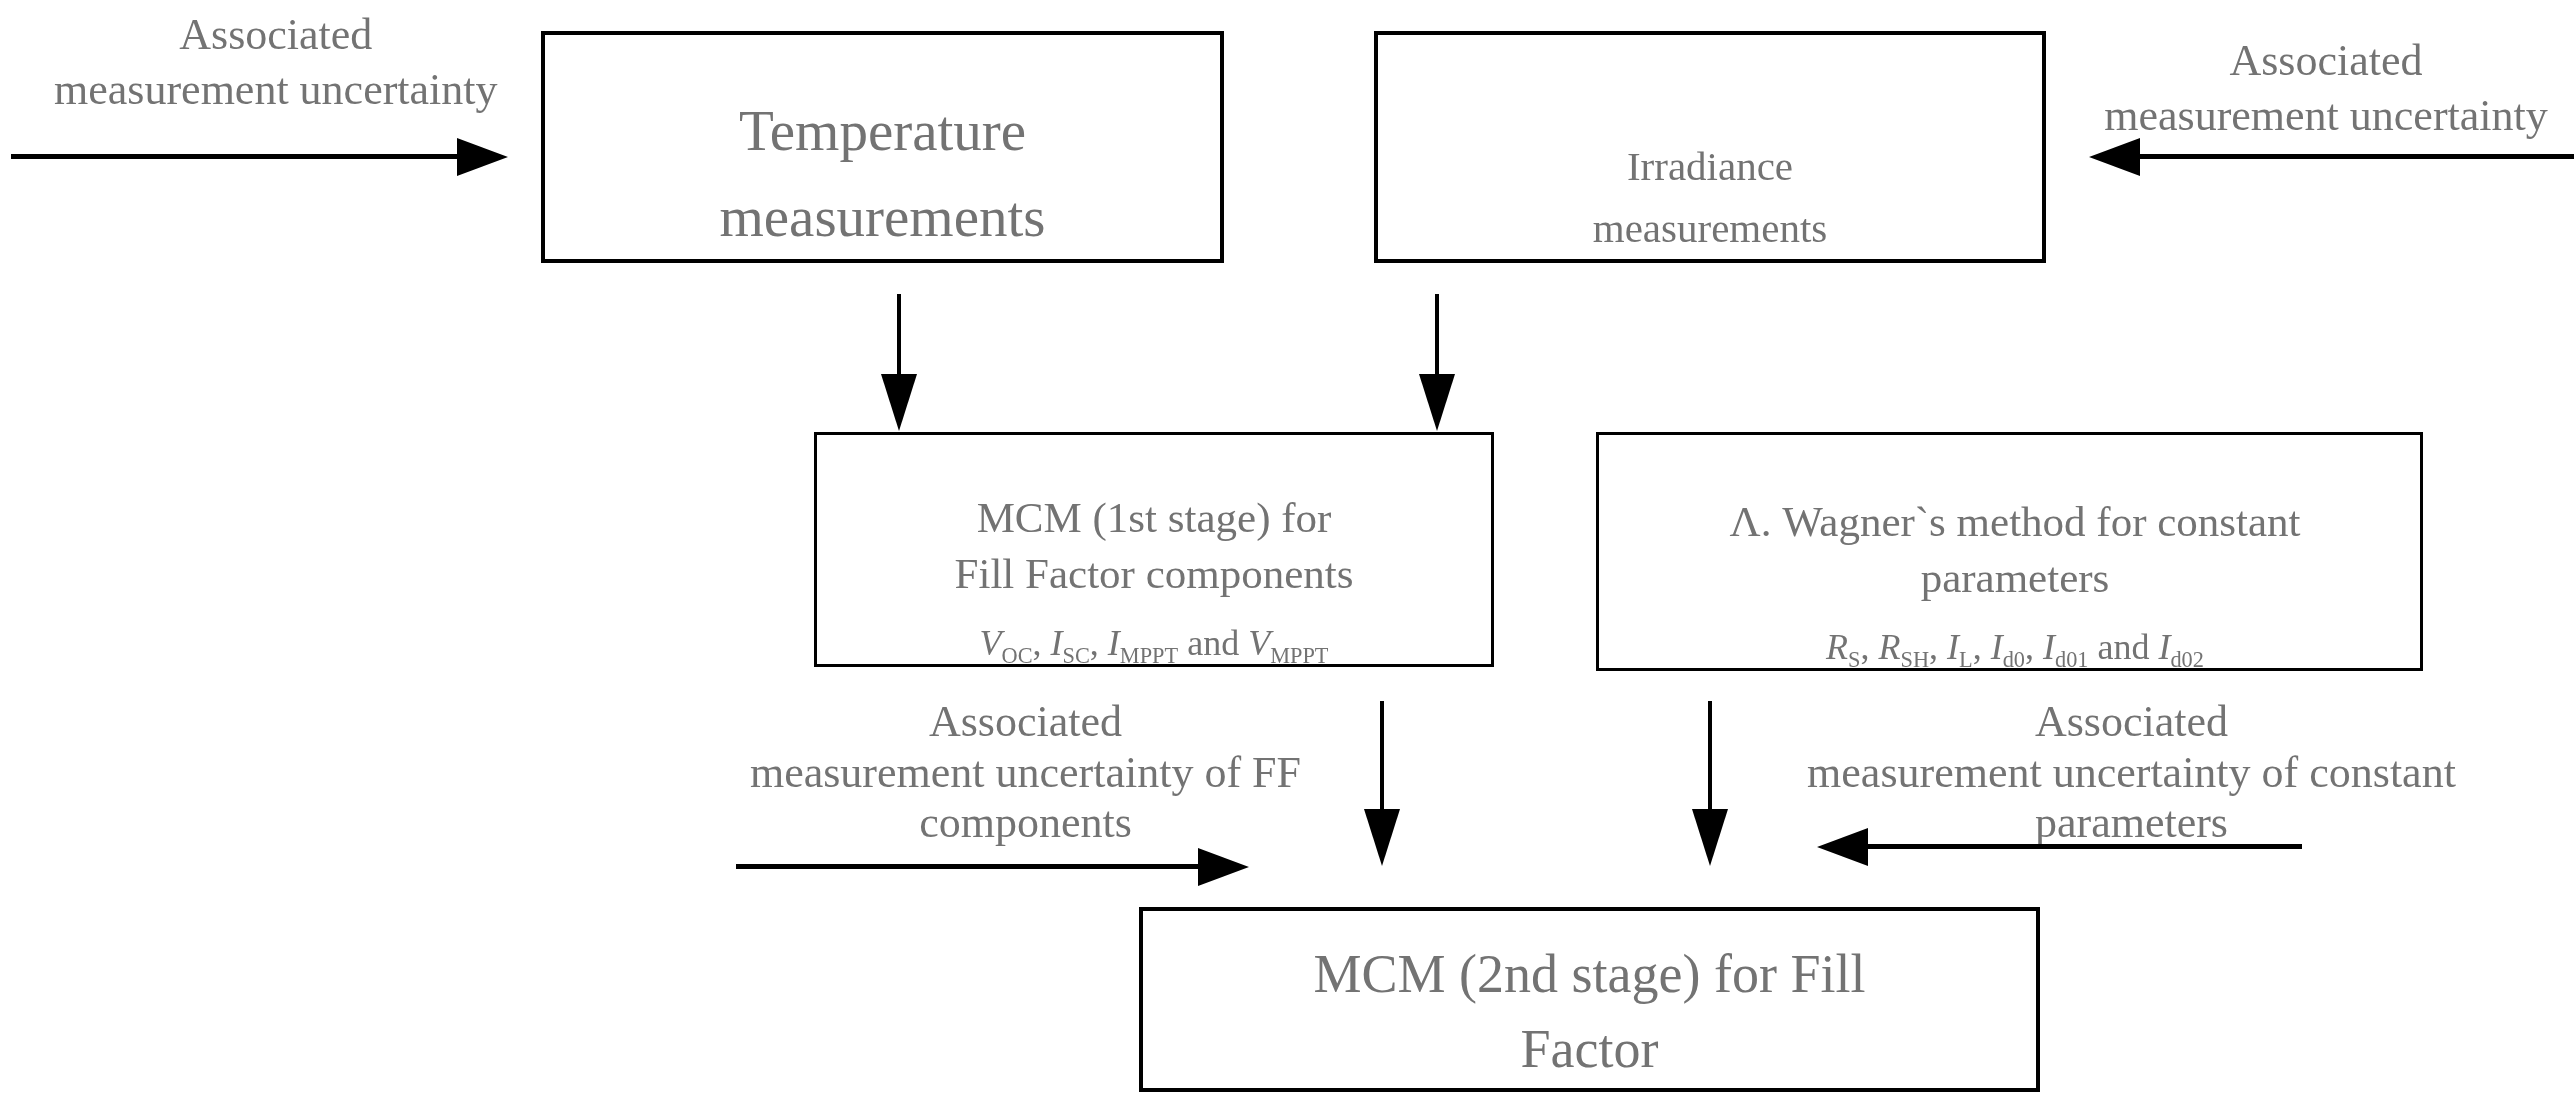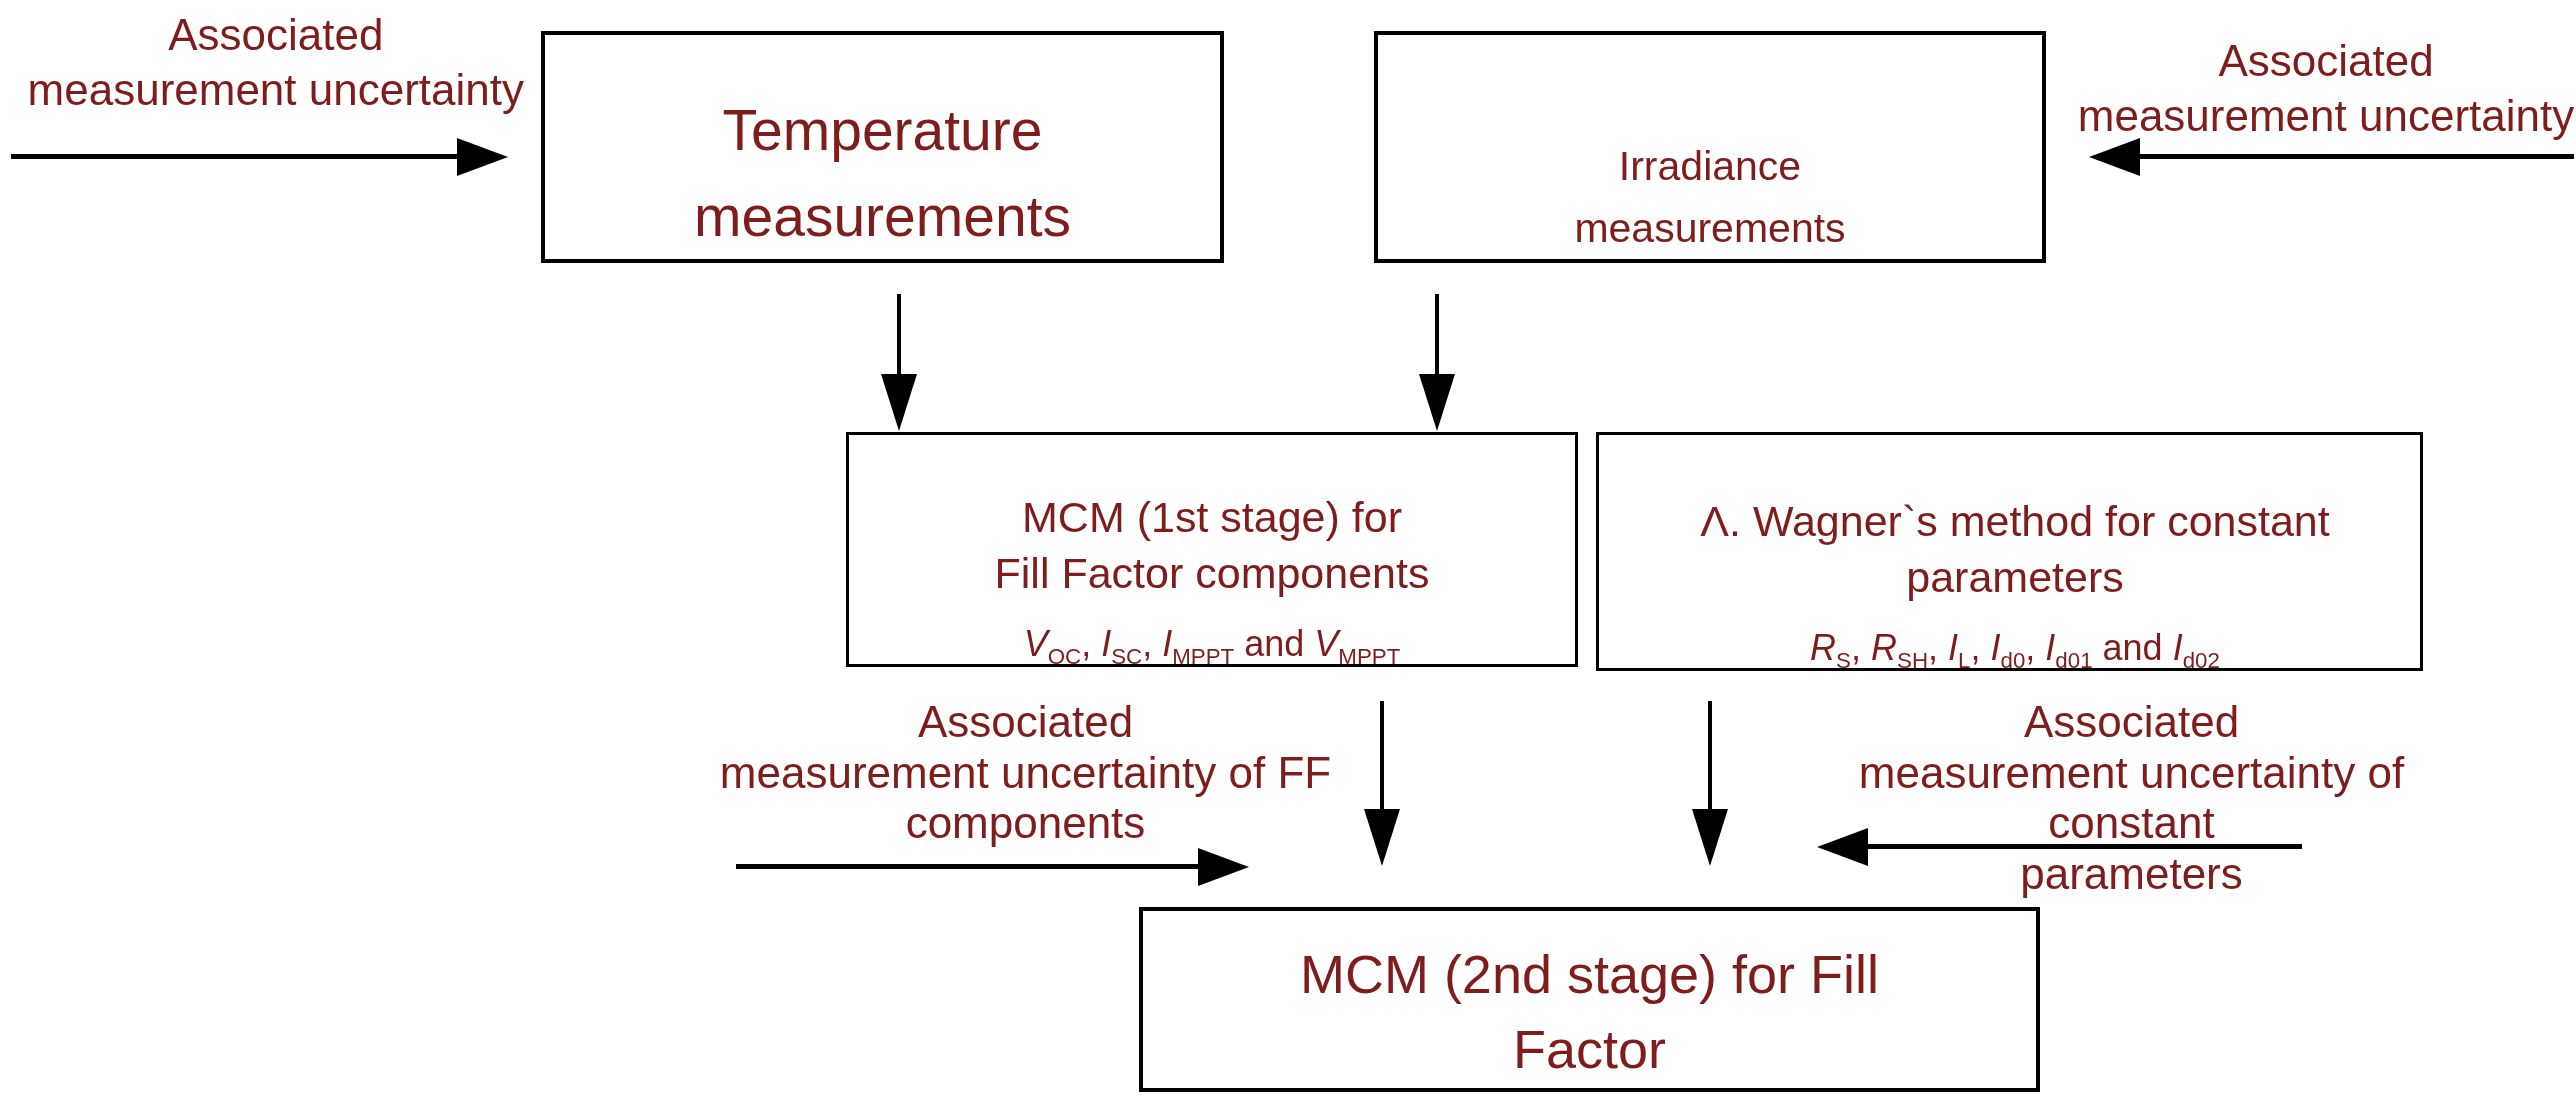--- a/index.html
+++ b/index.html
@@ -5,39 +5,39 @@
   html, body {
     margin: 0;
     padding: 0;
     background: #ffffff;
   }
   .stage {
     position: relative;
     width: 2576px;
     height: 1110px;
     background: #ffffff;
-    color: #7f1d1d;
-    font-family: Liberation Sans, sans-serif;
+    color: #737373;
+    font-family: Liberation Serif, serif;
     overflow: hidden;
   }
   
   .box {
     position: absolute;
     box-sizing: border-box;
     border: 4.1px solid #000;
     background: #fff;
     display: flex;
     flex-direction: column;
     align-items: center;
     justify-content: flex-end;
     text-align: center;
   }
   #box-temp    { left: 541px;  top: 31px;   width: 683px;  height: 232px; font-size: 57px; line-height: 1.5; }
   #box-irr     { left: 1374px; top: 31px;   width: 672px;  height: 232px; font-size: 41px; line-height: 1.5; }
-  #box-mcm1    { left: 814px;  top: 432px;  width: 732px;  height: 235px; border-width: 3.3px; font-size: 43px; line-height: 1.3; margin-left: 32px; }
+  #box-mcm1    { left: 814px;  top: 432px;  width: 680px;  height: 235px; border-width: 3.3px; font-size: 43px; line-height: 1.3; }
   #box-wagner  { left: 1596px; top: 432px;  width: 827px; height: 239px; border-width: 3.3px; font-size: 43px; line-height: 1.3; padding-left: 11px; }
   #box-mcm2    { left: 1107px; top: 907px; width: 901px; height: 185px; border-width: 4.9px; font-size: 54px; line-height: 1.4; margin-left: 32px; }
   .math { margin-top: 23px; font-size: 36px; line-height: 1.1; white-space: nowrap; }
   .math i { font-style: italic; }
   .math sub { font-size: 0.62em; line-height: 0; }
   
   .label {
     position: absolute;
     text-align: center;
     font-size: 44px;

